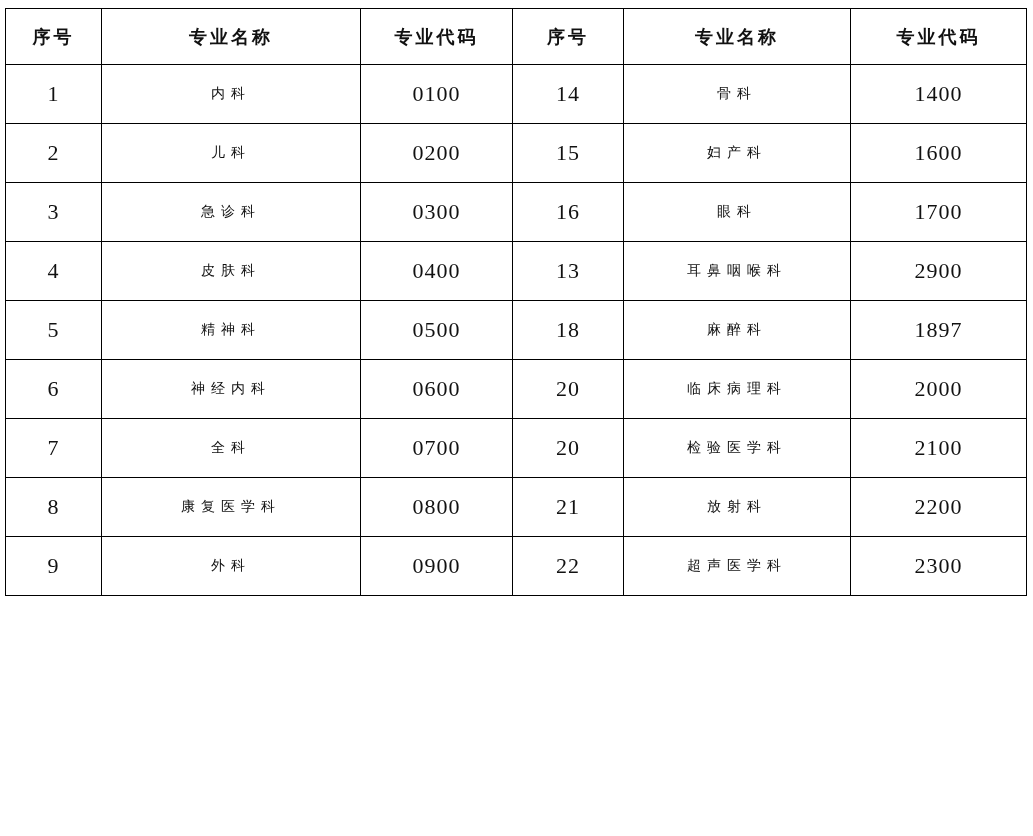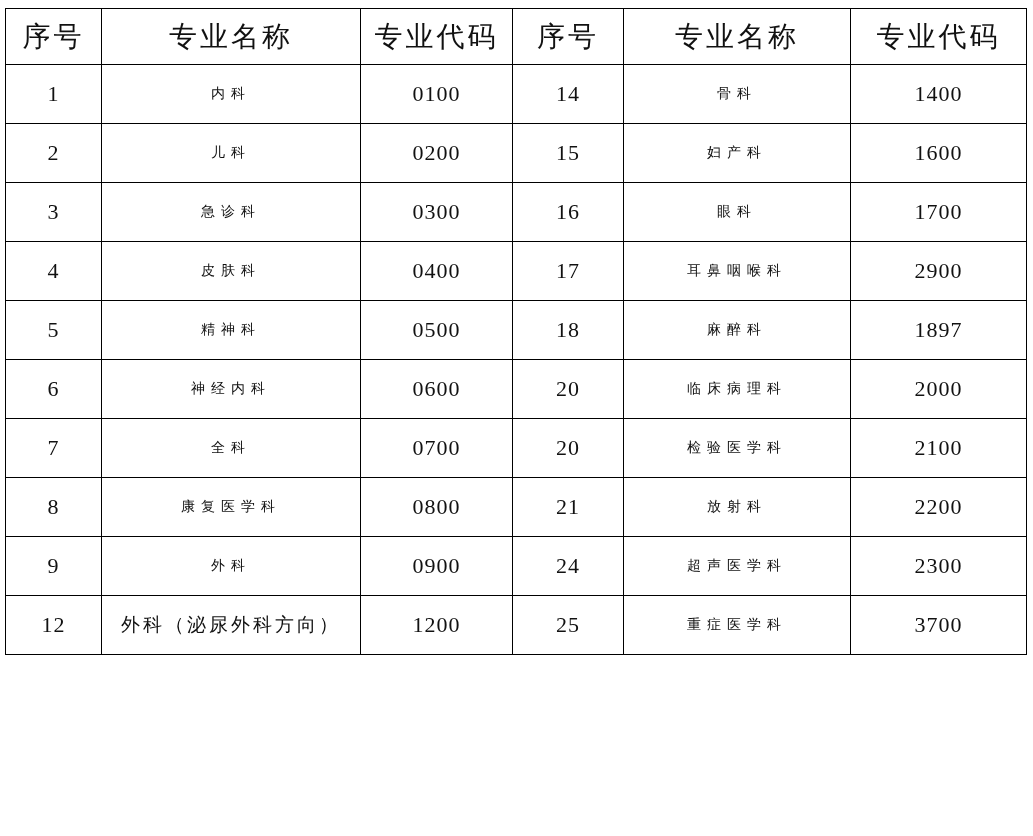--- a/index.html
+++ b/index.html
@@ -27,22 +27,22 @@
   table.specialty-table td {
     border: 1.5px solid #000000;
     text-align: center;
     vertical-align: middle;
     padding: 0 2px;
     overflow: hidden;
     white-space: nowrap;
   }
   table.specialty-table th {
     height: 56px;
-    font-size: 28px;
-    font-weight: normal;
+    font-size: 18px;
+    font-weight: bold;
     letter-spacing: 3px;
   }
   table.specialty-table td {
     height: 59px;
     font-weight: normal;
   }
   td.no-cell, td.code-cell {
     font-size: 22px;
     letter-spacing: 1px;
   }
@@ -106,21 +106,21 @@
         <td class="name-cell">急诊科</td>
         <td class="code-cell">0300</td>
         <td class="no-cell">16</td>
         <td class="name-cell">眼科</td>
         <td class="code-cell">1700</td>
       </tr>
       <tr>
         <td class="no-cell">4</td>
         <td class="name-cell">皮肤科</td>
         <td class="code-cell">0400</td>
-        <td class="no-cell">17</td>
+        <td class="no-cell">13</td>
         <td class="name-cell">耳鼻咽喉科</td>
         <td class="code-cell">2900</td>
       </tr>
       <tr>
         <td class="no-cell">5</td>
         <td class="name-cell">精神科</td>
         <td class="code-cell">0500</td>
         <td class="no-cell">18</td>
         <td class="name-cell">麻醉科</td>
         <td class="code-cell">1897</td>
@@ -146,27 +146,19 @@
         <td class="name-cell">康复医学科</td>
         <td class="code-cell">0800</td>
         <td class="no-cell">21</td>
         <td class="name-cell">放射科</td>
         <td class="code-cell">2200</td>
       </tr>
       <tr>
         <td class="no-cell">9</td>
         <td class="name-cell">外科</td>
         <td class="code-cell">0900</td>
-        <td class="no-cell">24</td>
+        <td class="no-cell">22</td>
         <td class="name-cell">超声医学科</td>
         <td class="code-cell">2300</td>
-      </tr>
-      <tr>
-        <td class="no-cell">12</td>
-        <td class="name-cell tight">外科（泌尿外科方向）</td>
-        <td class="code-cell">1200</td>
-        <td class="no-cell">25</td>
-        <td class="name-cell">重症医学科</td>
-        <td class="code-cell">3700</td>
       </tr>
     </tbody>
   </table>
 </div>
 
 </body></html>

